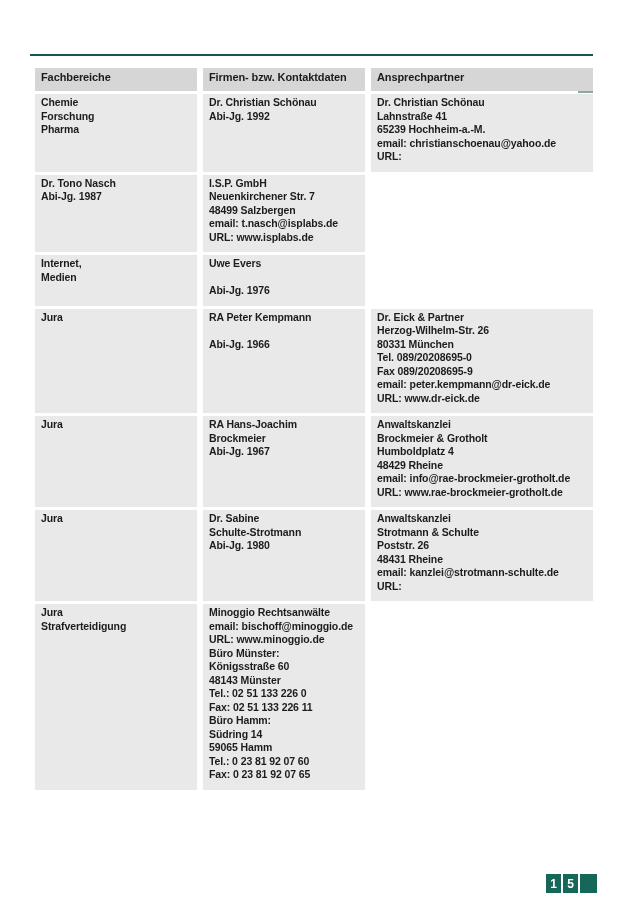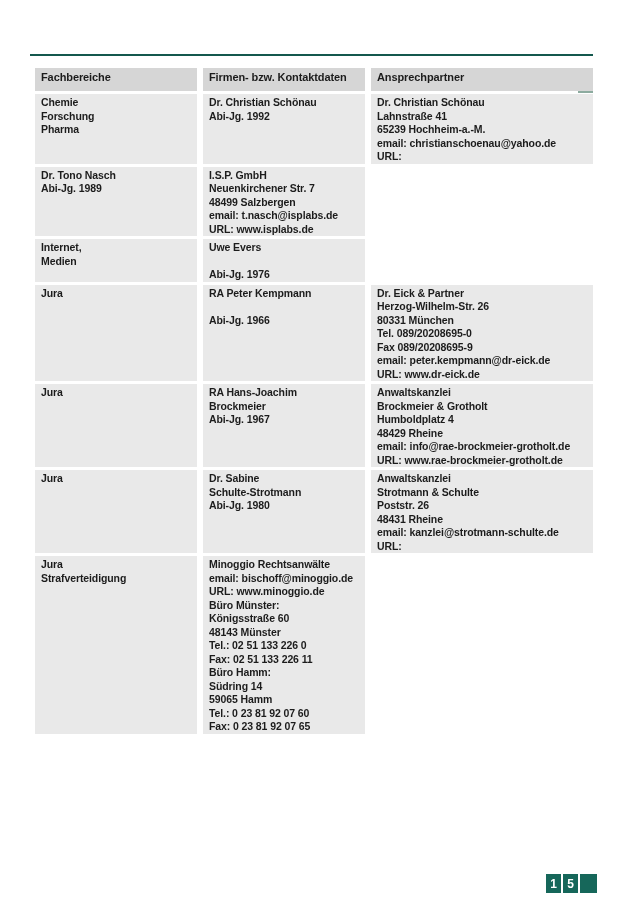--- a/index.html
+++ b/index.html
@@ -53,21 +53,21 @@
     padding: 3px 6px 20px;
     height: 18px;
     white-space: nowrap; overflow: hidden;
   }
   .t-cell {
     background: var(--row-bg, #e9e9e9);
     color: var(--text, #1c1c1c);
     font-weight: bold; font-size: 10.5px;
     line-height: 13.5px;
     letter-spacing: -0.1px;
-    padding: 2px 6px 0;
+    padding: 2px 6px 8px;
     white-space: pre-line;
     overflow: hidden;
   }
   .footer {
     position: absolute; top: 874px; right: 45px;
     display: flex; gap: 2px;
   }
   .pg-box {
     width: 15px; height: 19px;
     background: var(--accent, #16675a);
@@ -104,21 +104,21 @@
 Abi-Jg. 1992</div>
     <div class="t-cell">Dr. Christian Schönau
 Lahnstraße 41
 65239 Hochheim-a.-M.
 email: christianschoenau@yahoo.de
 URL:</div>
   </div>
 
   <div class="t-row">
     <div class="t-cell">Dr. Tono Nasch
-Abi-Jg. 1989</div>
+Abi-Jg. 1987</div>
     <div class="t-cell">I.S.P. GmbH
 Neuenkirchener Str. 7
 48499 Salzbergen
 email: t.nasch@isplabs.de
 URL: www.isplabs.de</div>
   </div>
 
   <div class="t-row">
     <div class="t-cell">Internet,
 Medien</div>

